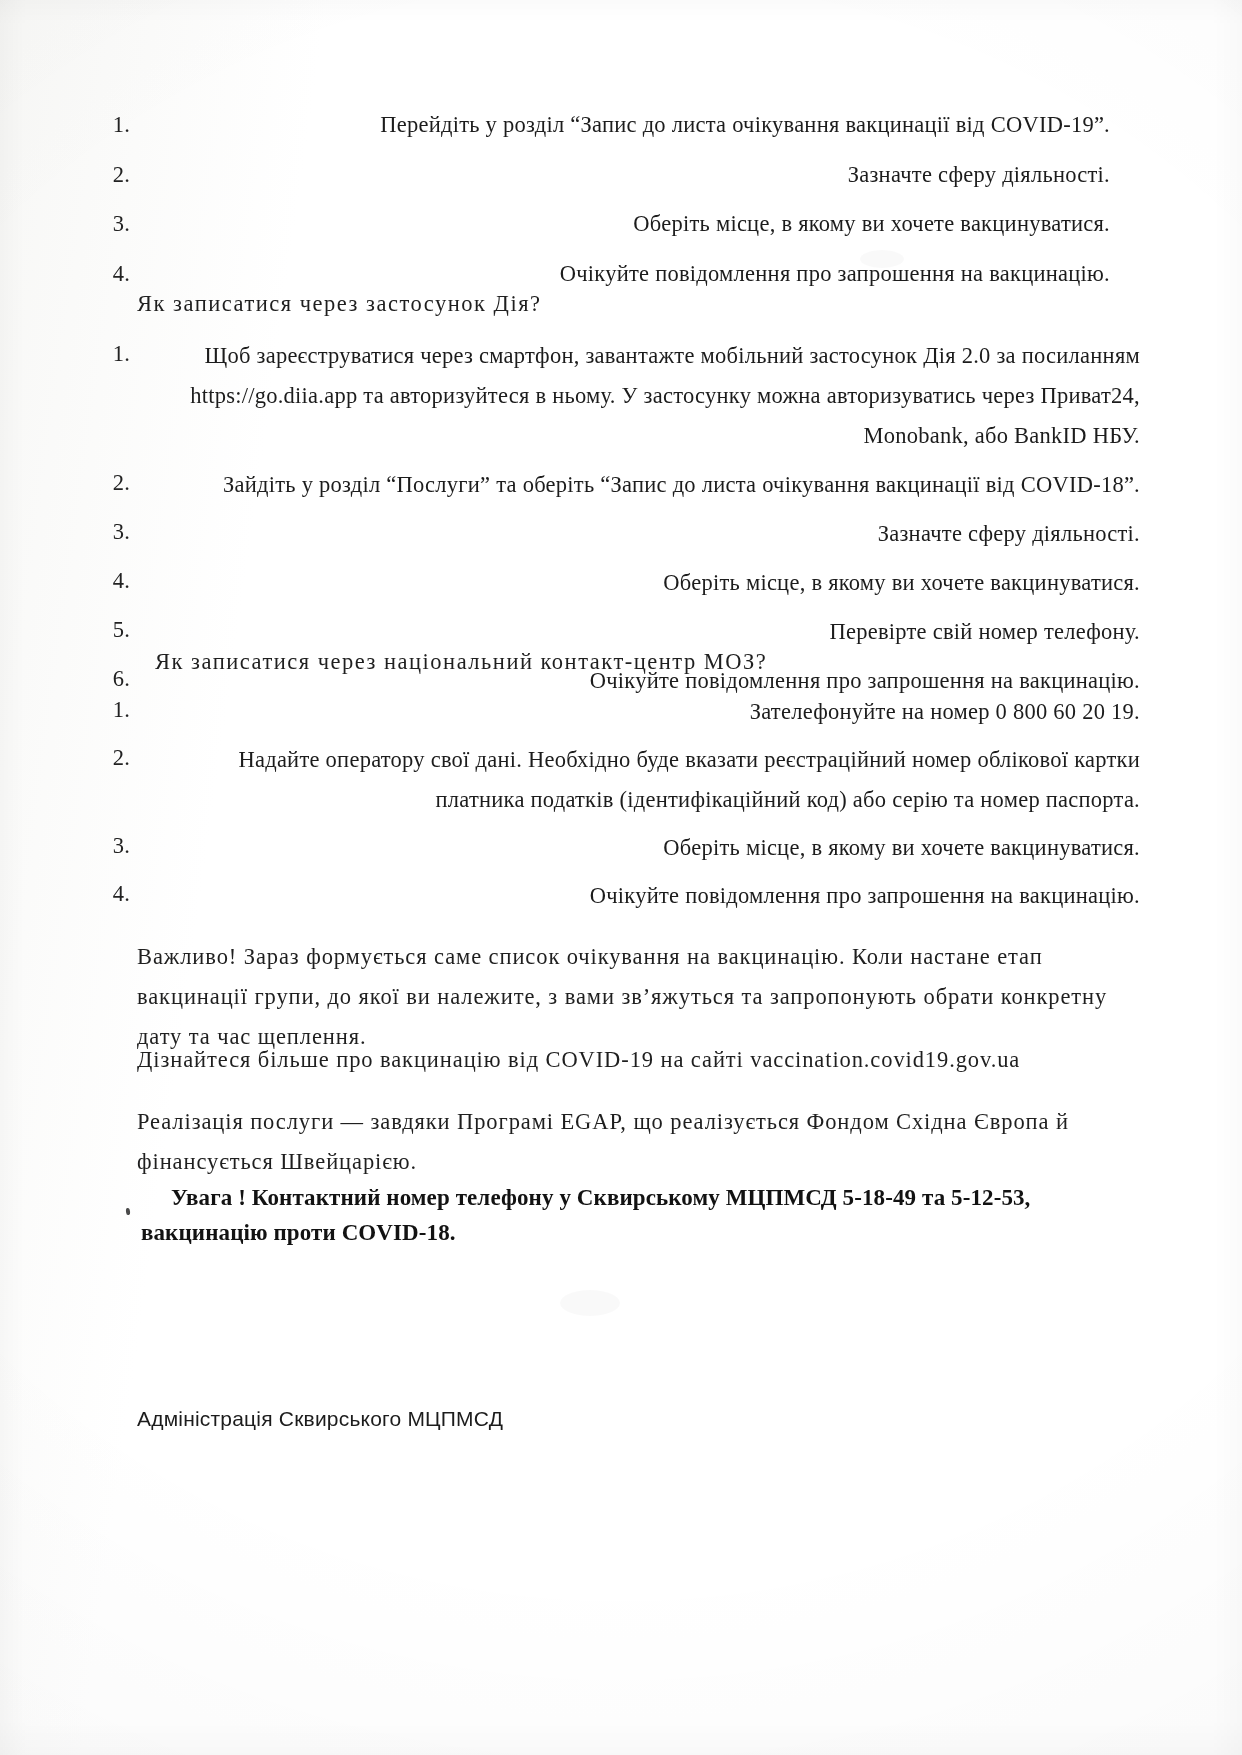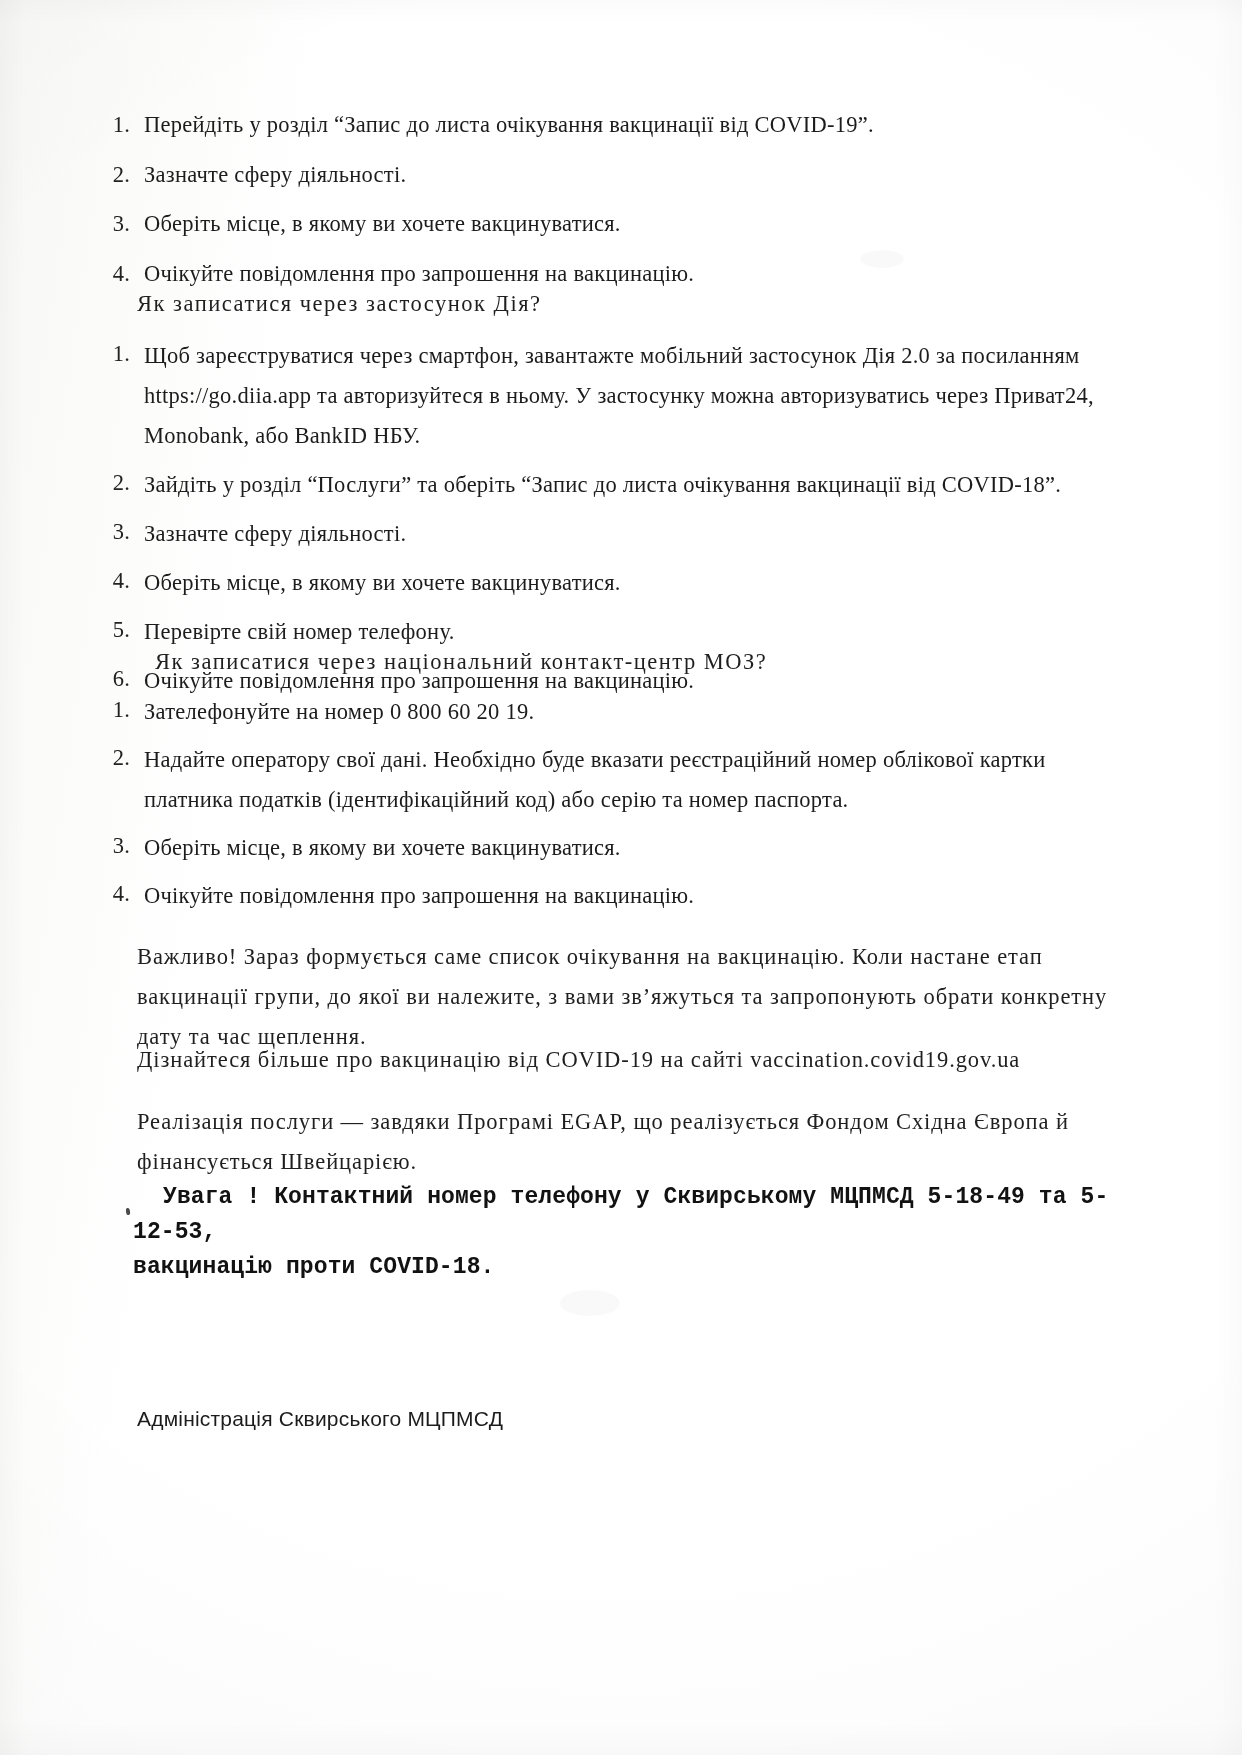--- a/index.html
+++ b/index.html
@@ -58,20 +58,21 @@
     position: absolute;
     left: 0;
     top: 0;
     width: 30px;
     text-align: right;
     font-size: 22.5px;
     color: #222;
   }
   ol.steps > li .txt {
     display: block;
+    text-align: right;
   }
 
   .section-heading {
     font-size: 22.5px;
     line-height: 34px;
     letter-spacing: 1.5px;
     color: #1f1f1f;
   }
 
   p.para {
@@ -99,26 +100,27 @@
   #block-steps-diia ol.steps > li { margin-bottom: 9px; }
   #block-steps-diia ol.steps > li .txt { line-height: 40px; }
   #block-steps-call ol.steps > li .txt { line-height: 40px; }
   #block-steps-call ol.steps > li { margin-bottom: 8px; }
   #block-steps-web  ol.steps > li { margin-bottom: 14px; }
 
   .para + .para { margin-top: 22px; }
 
   
   .notice {
-    font-family: Liberation Mono, monospace;
+    font-family: Liberation Serif, serif;
     font-weight: bold;
     font-size: 23px;
     line-height: 35px;
     color: #121212;
     letter-spacing: .1px;
+    margin-left: 8px;
   }
   .notice .l1 { display: block; text-indent: 30px; }
   .notice .l2 { display: block; }
   .notice .l3 { display: block; }
 
   .signature {
     font-family: "Liberation Sans", "DejaVu Sans", sans-serif;
     font-size: 21px;
     line-height: 30px;
     color: #1c1c1c;

